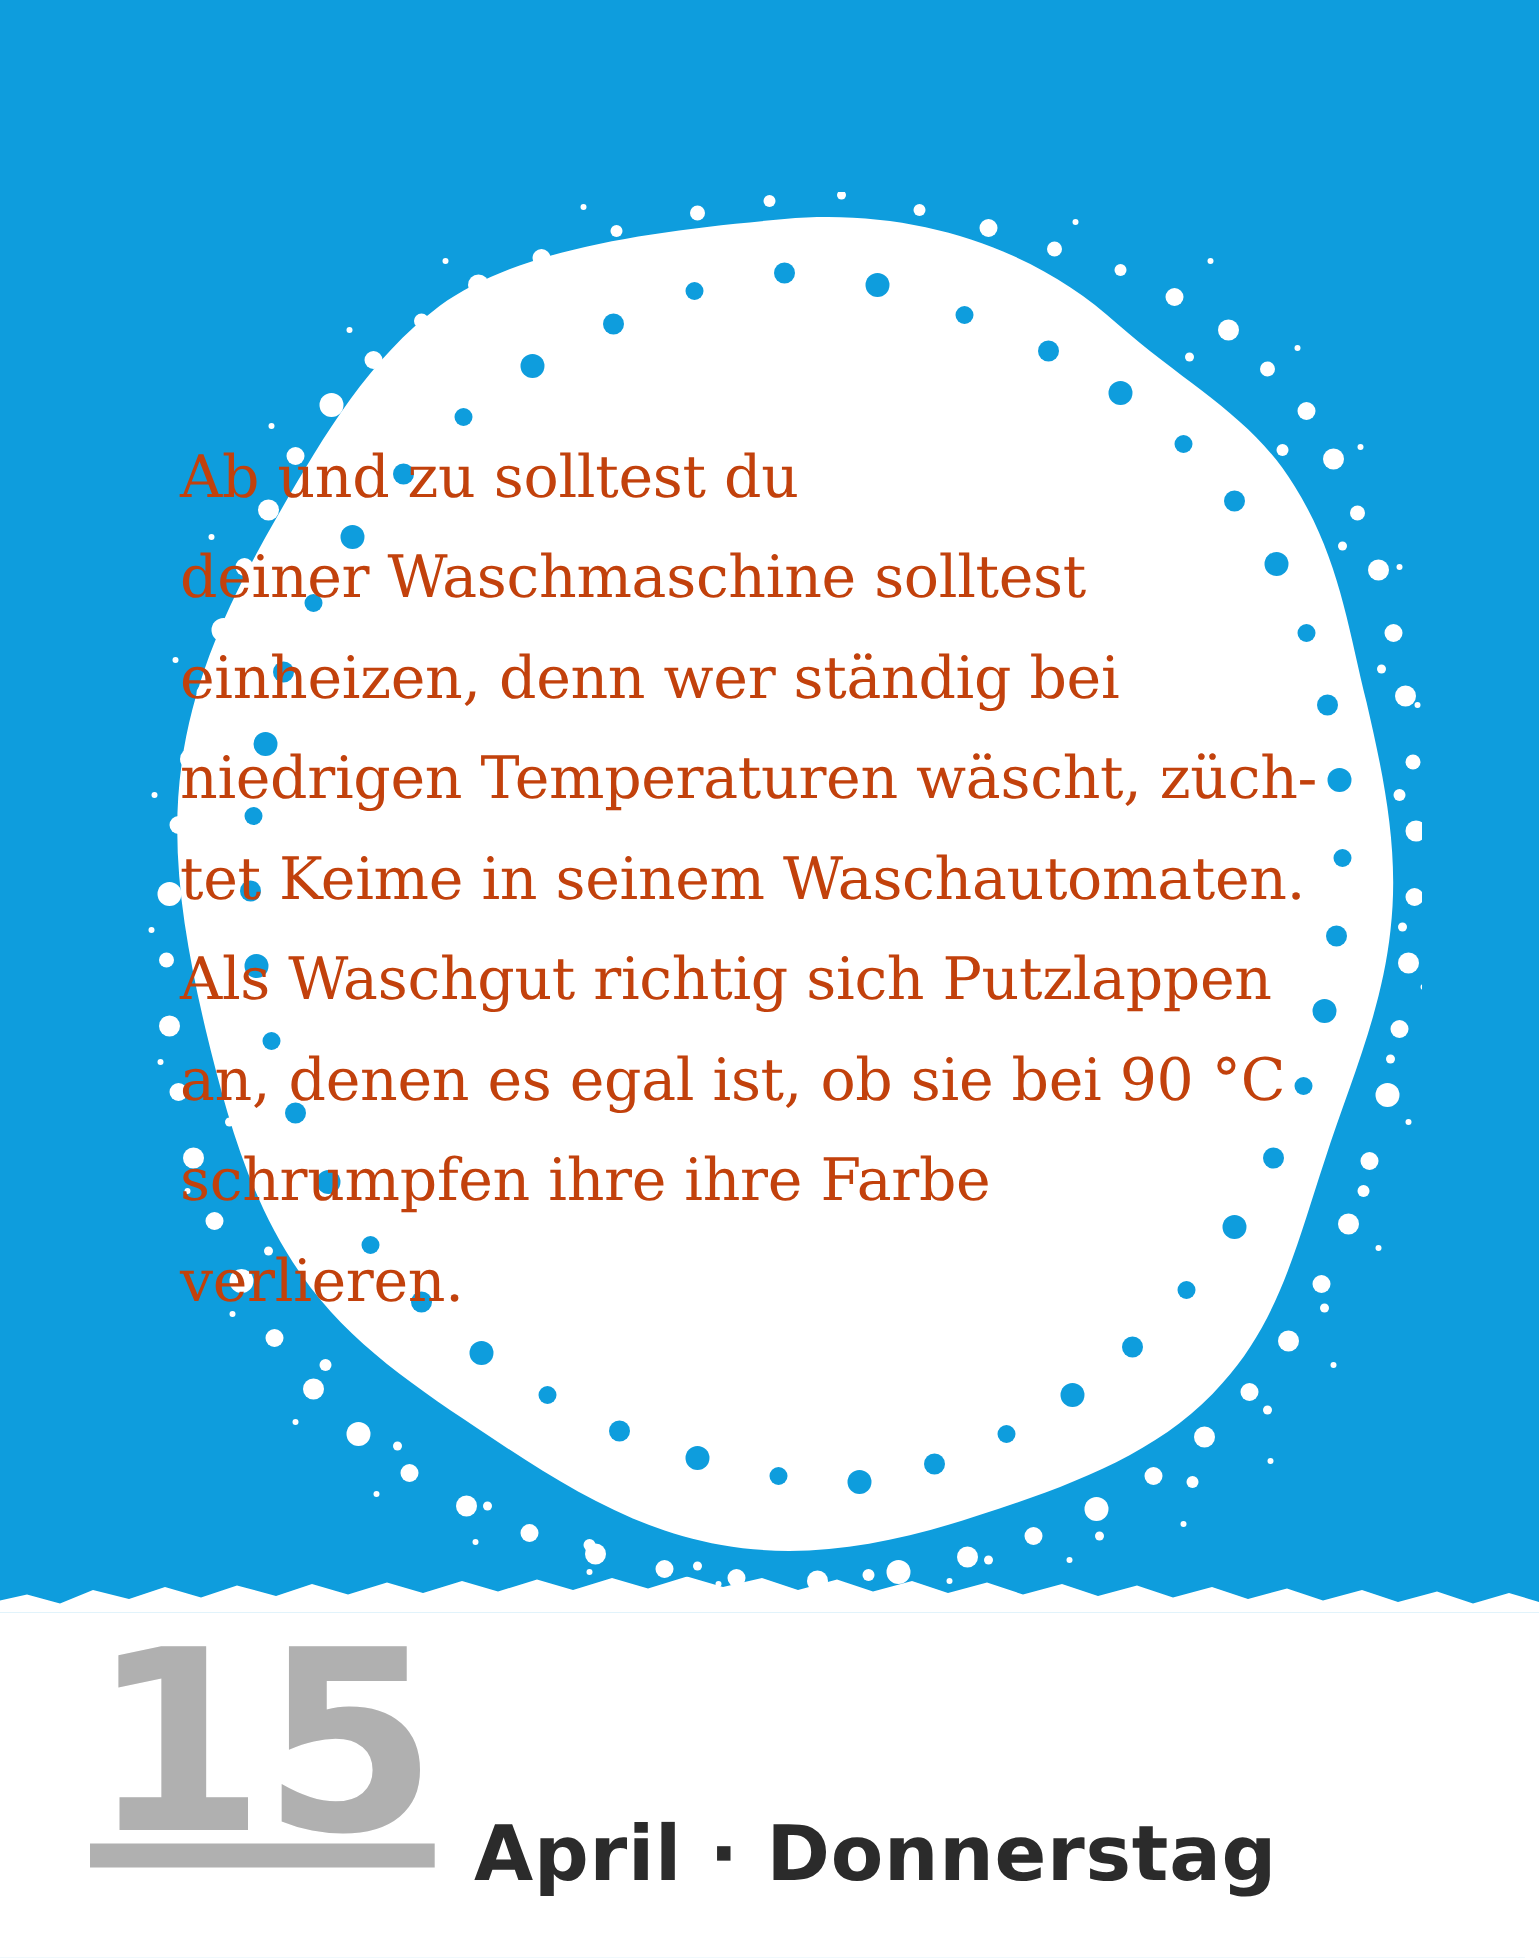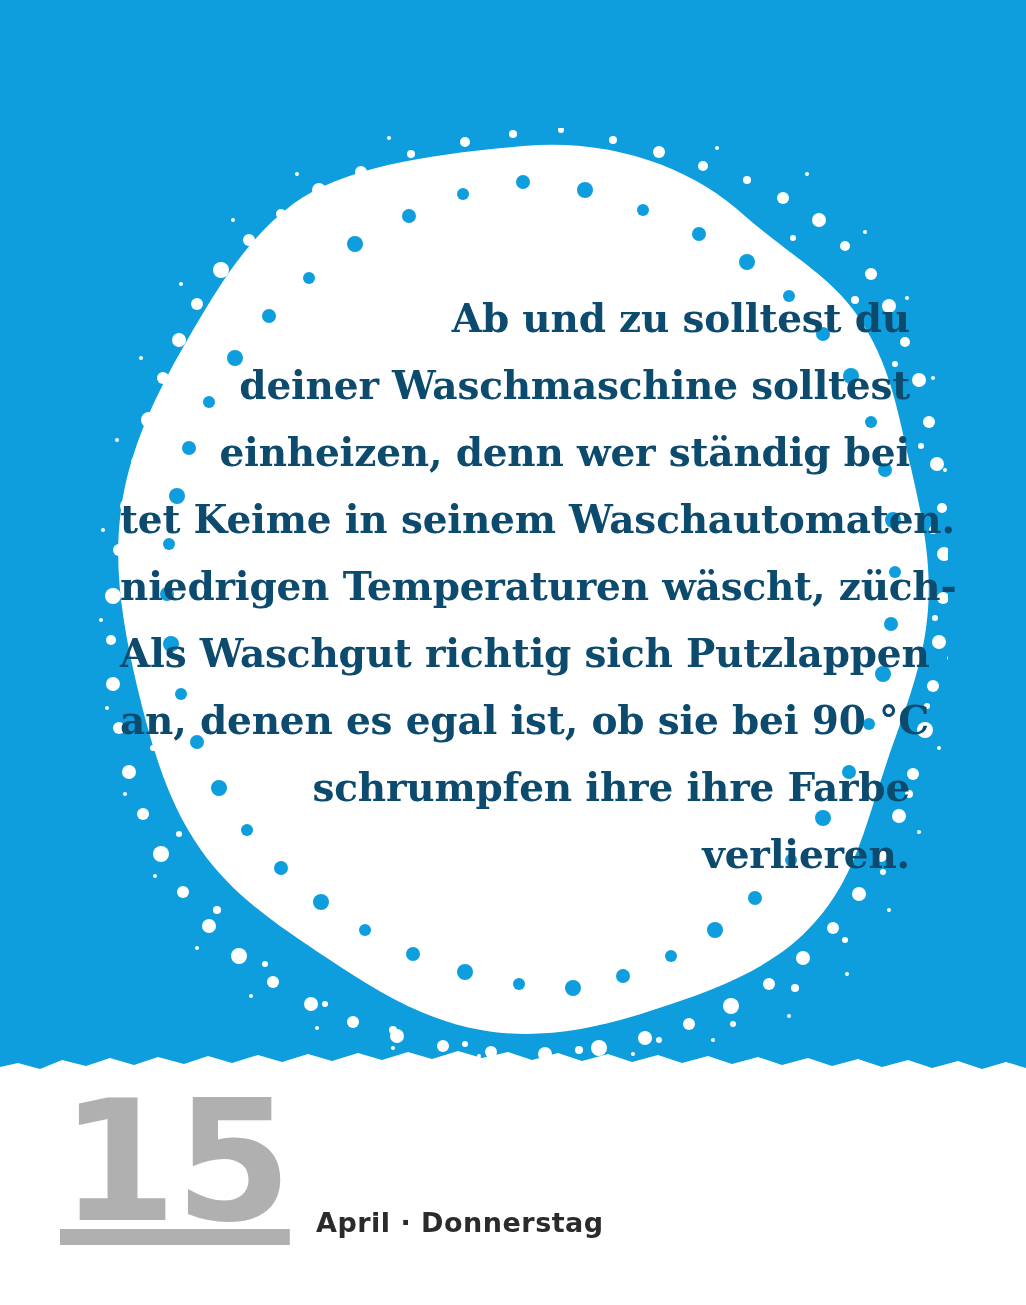--- a/index.html
+++ b/index.html
@@ -57,26 +57,26 @@
     width: 855px;
     height: 930px;
   }
 
   
   .quote {
     position: absolute;
     left: 120px;
     top: 285px;
     width: 790px;
-    text-align: right;
+    text-align: left;
     font-family: "DejaVu Serif", serif;
-    font-weight: bold;
+    font-weight: normal;
     font-size: 39px;
     line-height: 67px;
-    color: #0c4a6e;
+    color: #c2410c;
     letter-spacing: -0.2px;
   }
   .quote .line { display: block; white-space: nowrap; }
 
   
   .footer {
     position: absolute;
     left: 0;
     top: 1075px;
     width: 1026px;
@@ -96,21 +96,21 @@
     letter-spacing: -2px;
     text-decoration: underline;
   }
 
   .date-label {
     position: absolute;
     left: 316px;
     top: 1207px;
     font-family: "DejaVu Sans", sans-serif;
     font-weight: bold;
-    font-size: 27px;
+    font-size: 51px;
     color: #2b2b2b;
     letter-spacing: 0.5px;
   }
 </style>
 </head>
 <body>
 
 <div class="page">
 
   <div class="blue-field">
@@ -324,22 +324,22 @@
         L458 0 L482 7 L508 1 L532 9 L558 2 L582 10 L608 3 L632 11 L658 4 L682 12 L708 5
         L732 13 L758 6 L782 14 L808 7 L832 15 L858 8 L882 16 L908 9 L932 17 L958 10
         L982 18 L1006 11 L1026 17 L1026 26 Z"></path>
     </svg>
   </div>
 
   <div class="quote">
     <span class="line">Ab und zu solltest du</span>
     <span class="line">deiner Waschmaschine solltest</span>
     <span class="line">einheizen, denn wer ständig bei</span>
+    <span class="line">niedrigen Temperaturen wäscht, züch-</span>
     <span class="line">tet Keime in seinem Waschautomaten.</span>
-    <span class="line">niedrigen Temperaturen wäscht, züch-</span>
     <span class="line">Als Waschgut richtig sich Putzlappen</span>
     <span class="line">an, denen es egal ist, ob sie bei 90 °C</span>
     <span class="line">schrumpfen ihre ihre Farbe</span>
     <span class="line">verlieren.</span>
   </div>
 
   <div class="footer"></div>
   <div class="day-number">15</div>
   <div class="date-label">April · Donnerstag</div>
 

